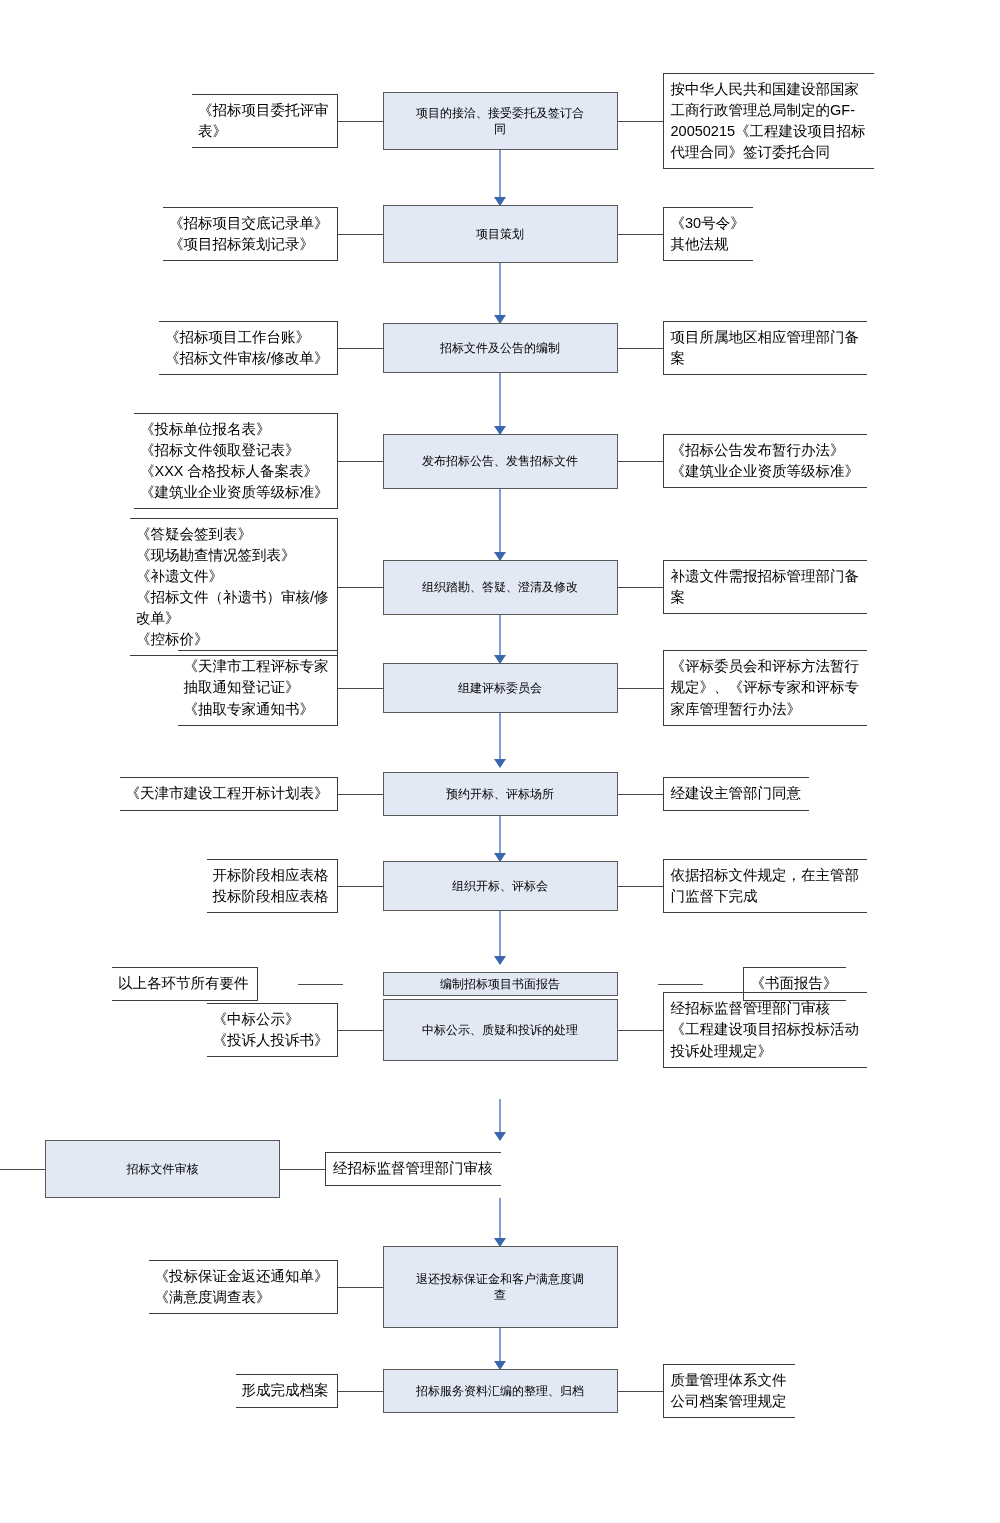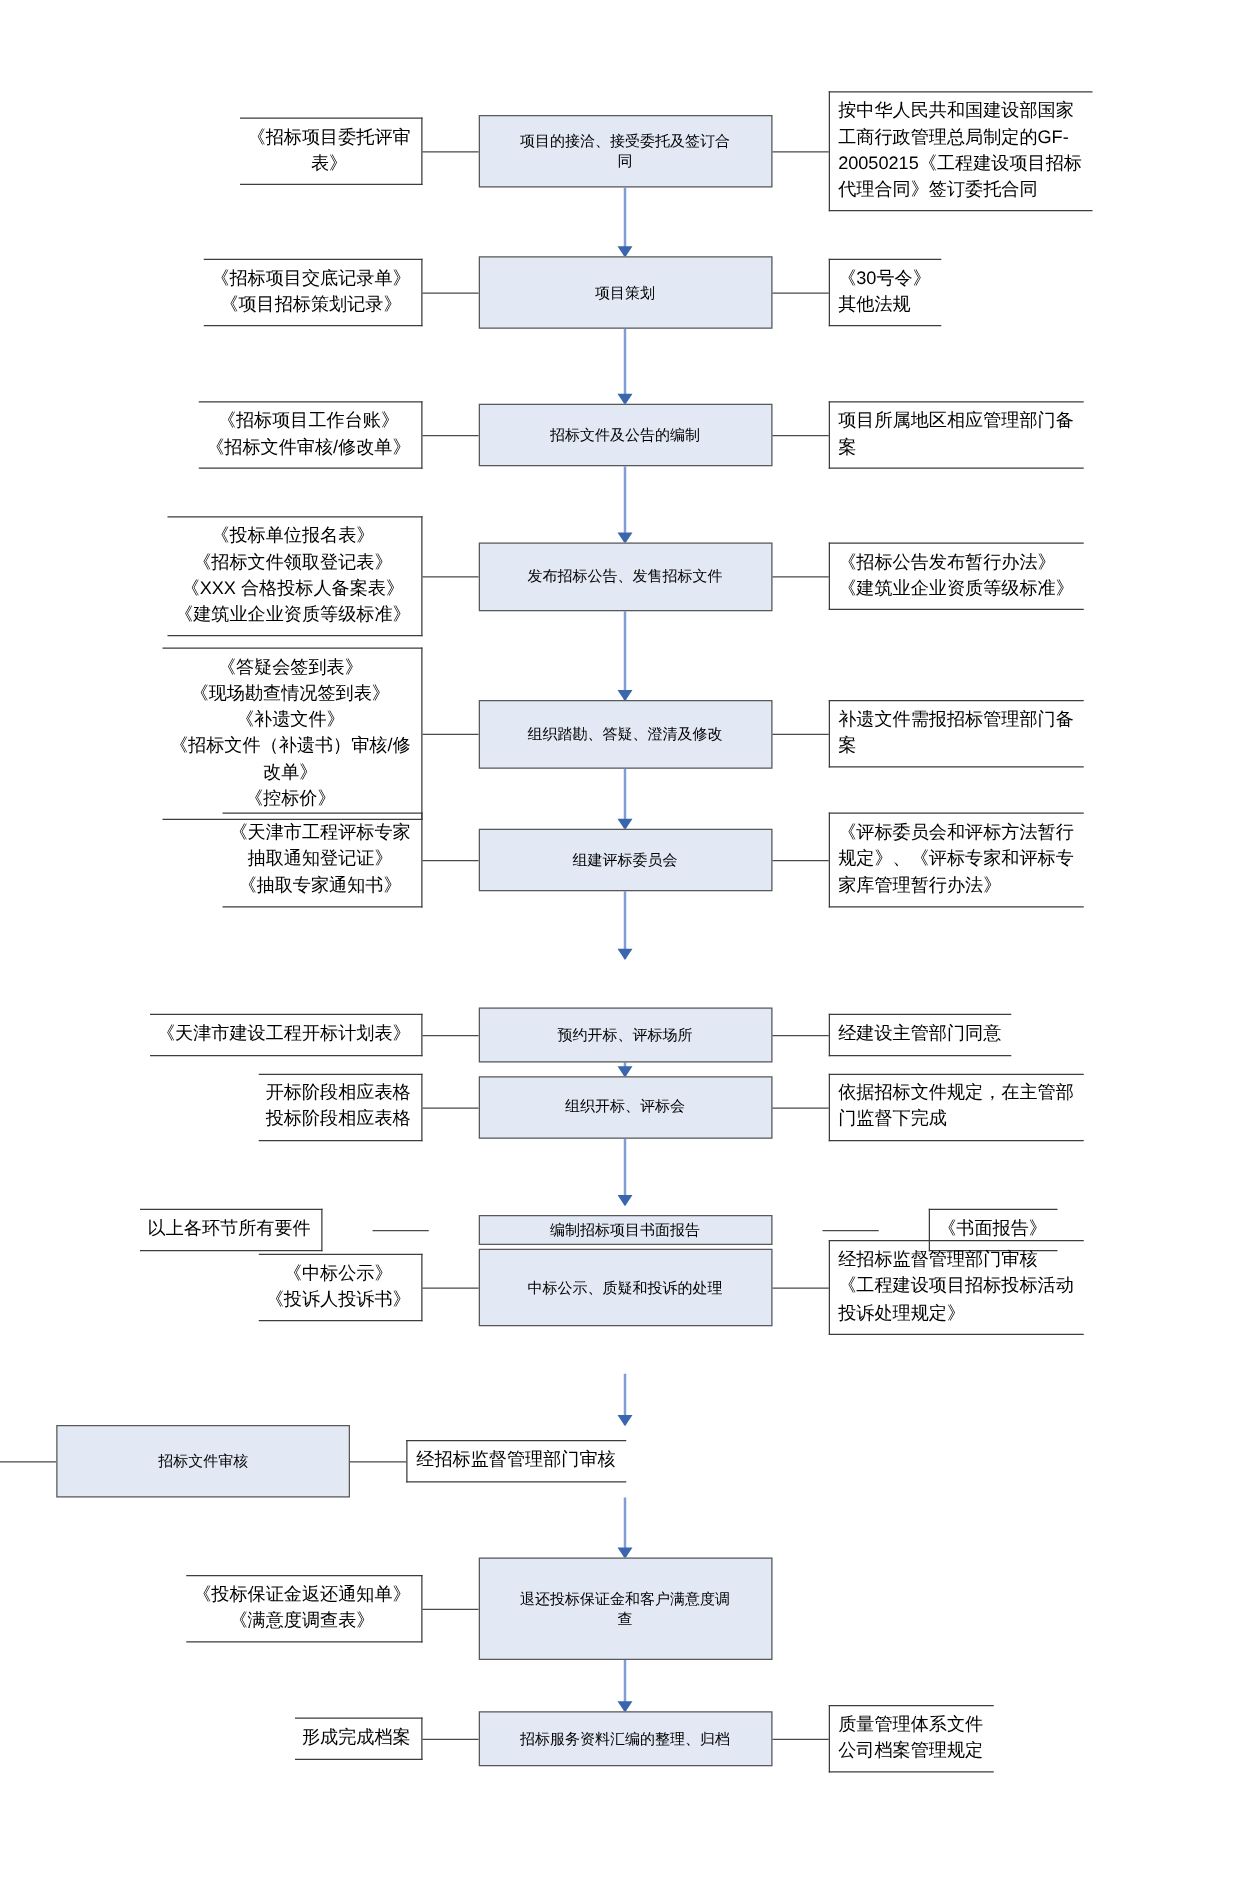--- a/index.html
+++ b/index.html
@@ -18,21 +18,21 @@
   }
   
   .left-col{
     width:340px;display:flex;justify-content:flex-end;align-items:center;
     box-sizing:border-box;padding-right:0;
   }
   .bracket-l{
     position:relative;box-sizing:border-box;
     border:1px solid #3d3d3d;border-left:none;
     padding:5px 8px 5px 6px;
-    text-align:center;
+    text-align:left;
     font-size:14.5px;line-height:1.45;
     white-space:pre-line;
     background:transparent;
   }
   
   .right-col{
     width:340px;display:flex;justify-content:flex-start;align-items:center;
     box-sizing:border-box;
   }
   .bracket-r{
@@ -185,34 +185,34 @@
       <div class="node" style="height: 50px;">
         <span style="white-space: pre-line;">组建评标委员会</span>
       </div>
       <div class="conn conn-r"></div>
       <div class="right-col">
         <div class="bracket-r">《评标委员会和评标方法暂行
 规定》、《评标专家和评标专
 家库管理暂行办法》</div>
       </div>
     </div>
-    <div class="row" style="top: 738px; height: 180px;">
+    <div class="row" style="top: 704px; height: 180px;">
       <div class="left-col">
         <div class="bracket-l">《天津市建设工程开标计划表》</div>
       </div>
       <div class="conn conn-l"></div>
       <div class="node" style="height: 44px;">
         <span style="white-space: pre-line;">预约开标、评标场所</span>
       </div>
       <div class="conn conn-r"></div>
       <div class="right-col">
         <div class="bracket-r">经建设主管部门同意</div>
       </div>
     </div>
-    <div class="row" style="top: 796px; height: 180px; font-family: Liberation Mono, monospace;">
+    <div class="row" style="top: 796px; height: 180px;">
       <div class="left-col">
         <div class="bracket-l">开标阶段相应表格
 投标阶段相应表格</div>
       </div>
       <div class="conn conn-l"></div>
       <div class="node" style="height: 50px;">
         <span style="white-space: pre-line;">组织开标、评标会</span>
       </div>
       <div class="conn conn-r"></div>
       <div class="right-col">

